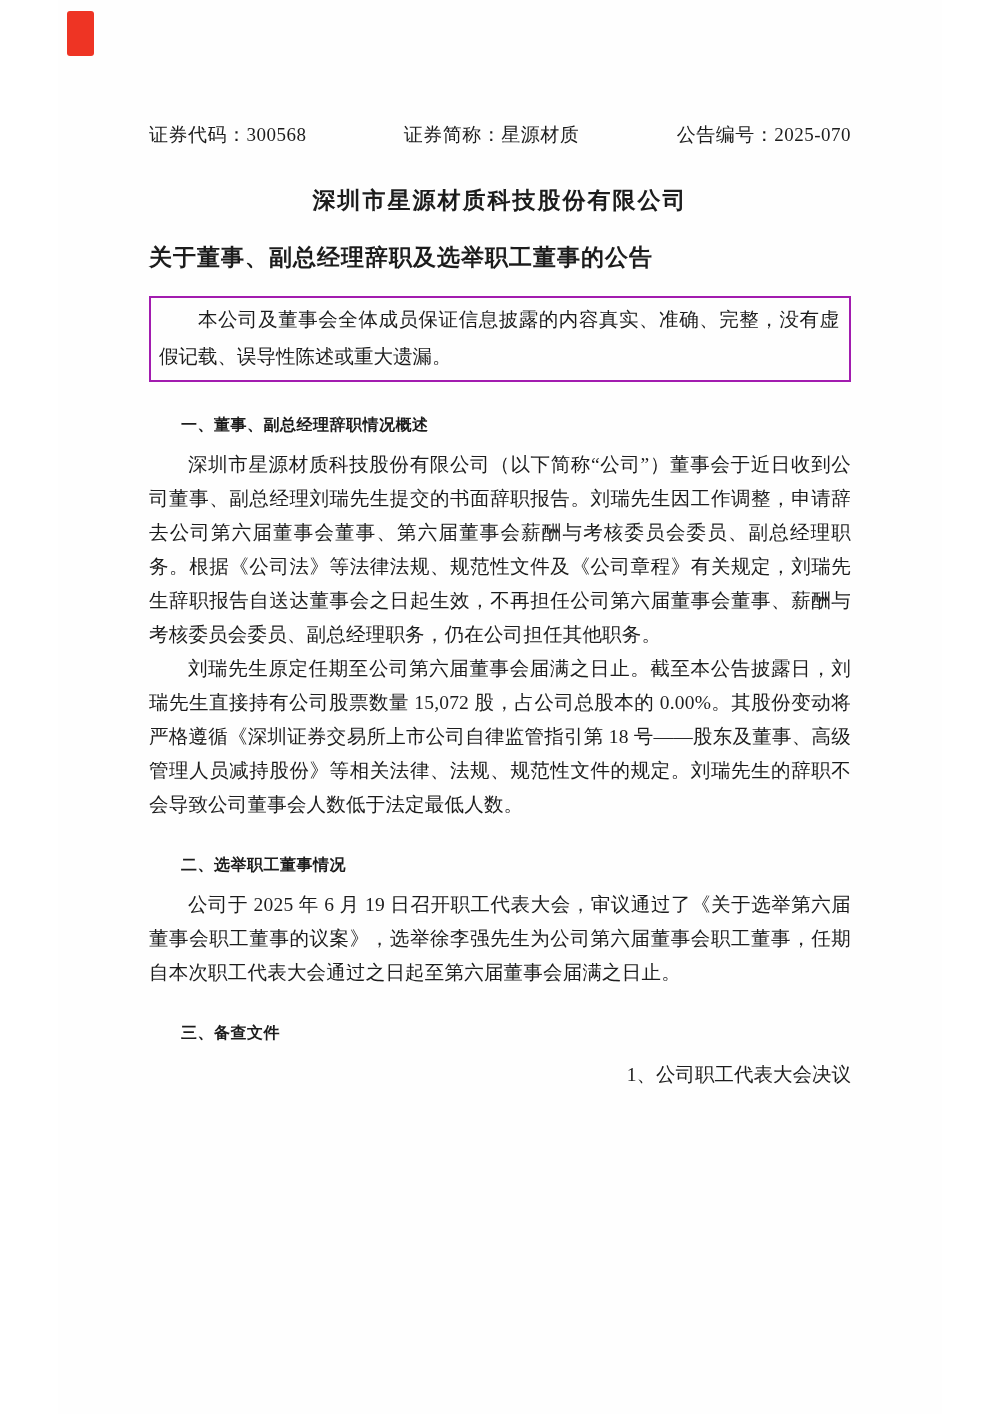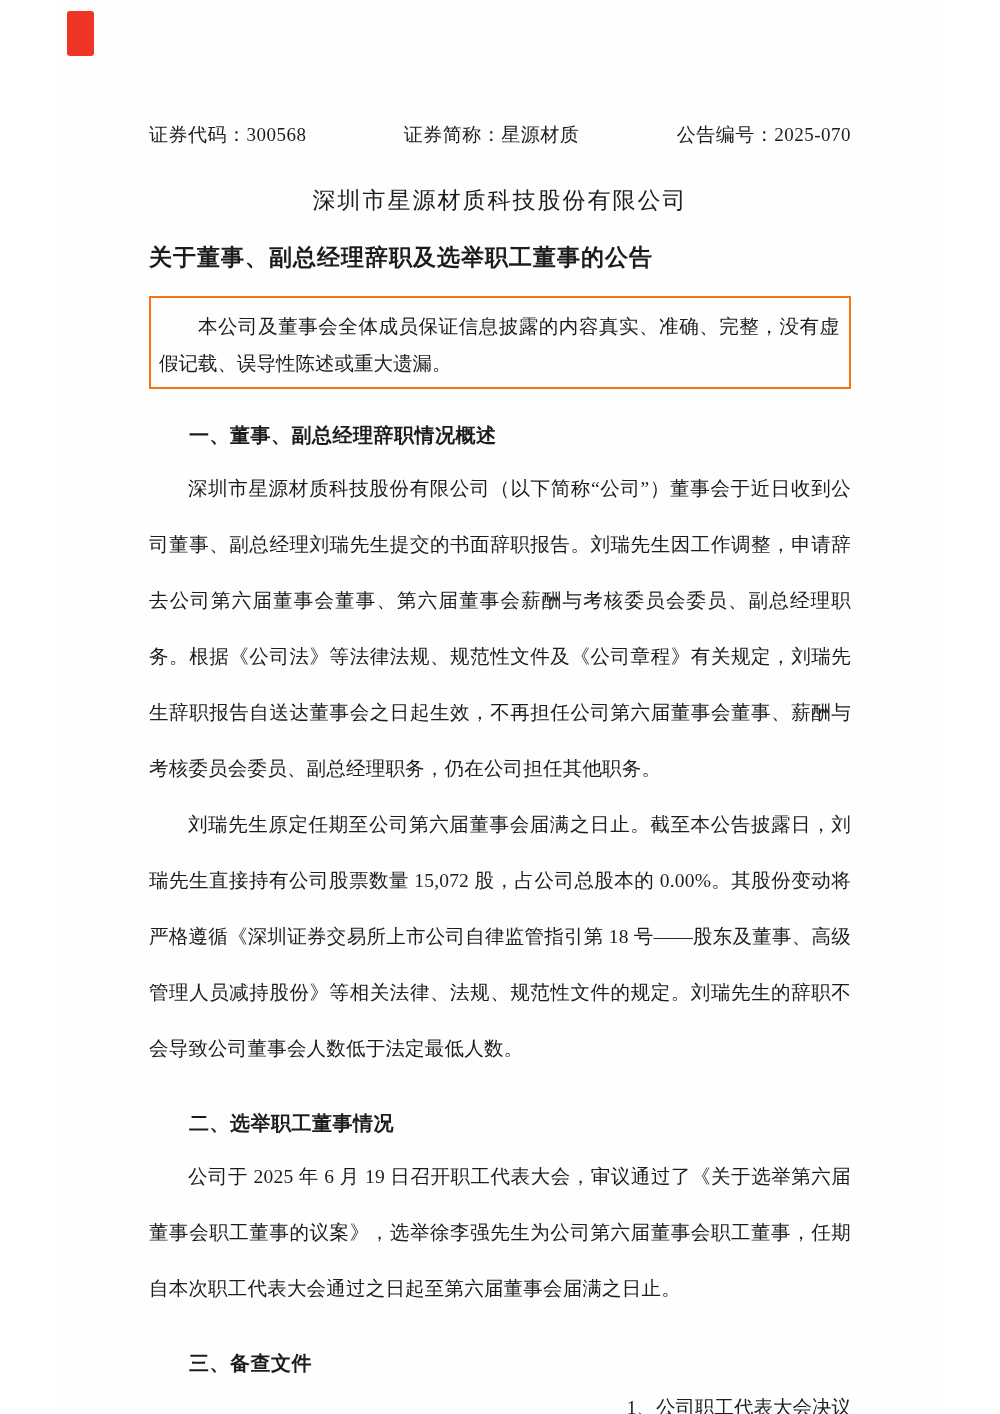--- a/index.html
+++ b/index.html
@@ -30,54 +30,54 @@
   .doc-header {
     display: flex;
     justify-content: space-between;
     font-size: 19px;
     letter-spacing: 0.5px;
     white-space: nowrap;
   }
   h1.company-title {
     text-align: center;
     font-size: 23px;
-    font-weight: normal;
+    font-weight: bold;
     letter-spacing: 2px;
     margin: 37px 0 0 0;
   }
   h2.announcement-title {
     font-size: 23px;
     font-weight: bold;
     letter-spacing: 1px;
     margin: 26px 0 0 0;
   }
   .disclaimer-box {
-    border: 2px solid #f97316;
+    border: 2px solid #a21caf;
     margin-top: 23px;
-    padding: 10px 10px 5px 8px;
+    padding: 3px 10px 5px 8px;
   }
   .disclaimer-box p {
     margin: 0;
     font-size: 19.5px;
     line-height: 37px;
     text-indent: 2em;
     text-align: justify;
     text-justify: inter-ideograph;
   }
   h3.section-heading {
-    font-size: 20px;
+    font-size: 16px;
     font-weight: bold;
     margin: 33px 0 12px 0;
     text-indent: 2em;
     letter-spacing: 0.5px;
   }
   p.body-para {
     margin: 0;
     font-size: 19.5px;
-    line-height: 56px;
+    line-height: 34px;
     text-indent: 2em;
     text-align: justify;
     text-justify: inter-ideograph;
     letter-spacing: 0.2px;
   }
   p.list-line {
     margin: 6px 0 0 0;
     font-size: 19.5px;
     line-height: 38.5px;
     text-indent: 2em;

